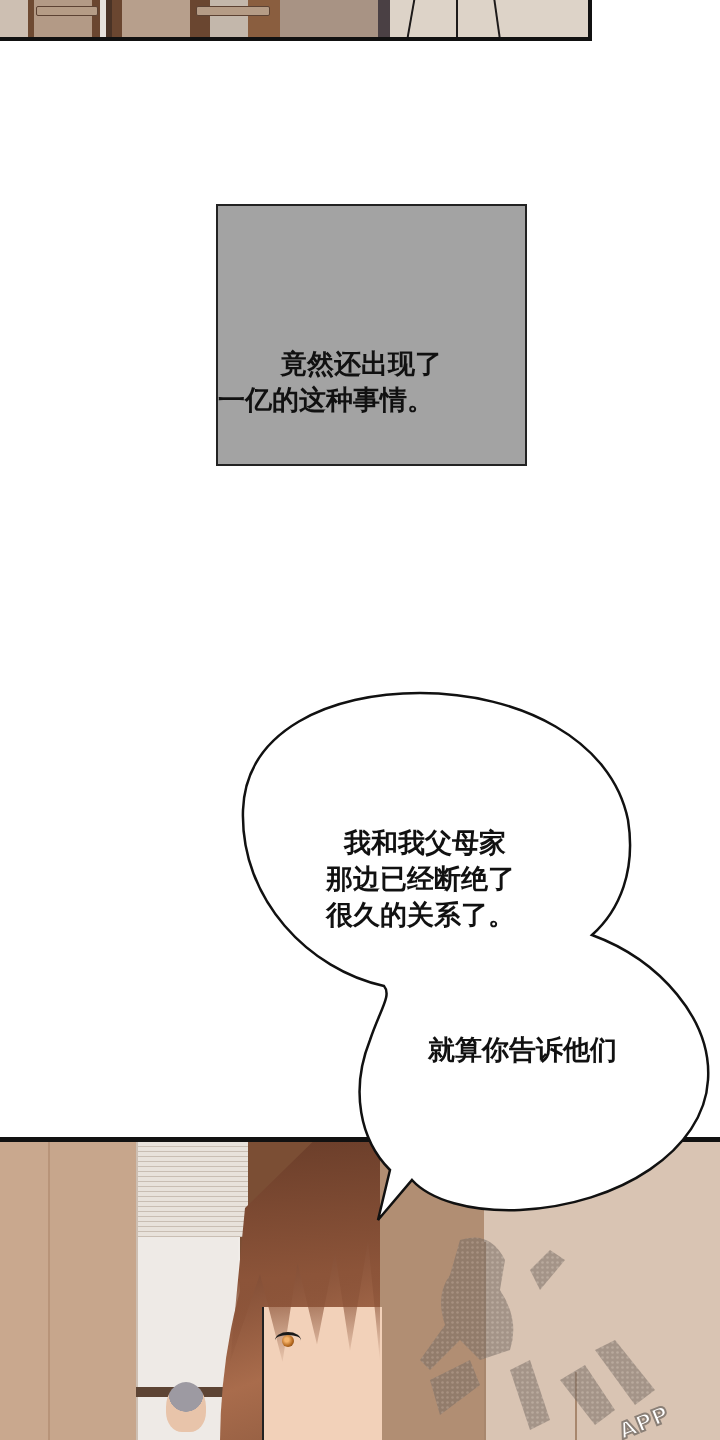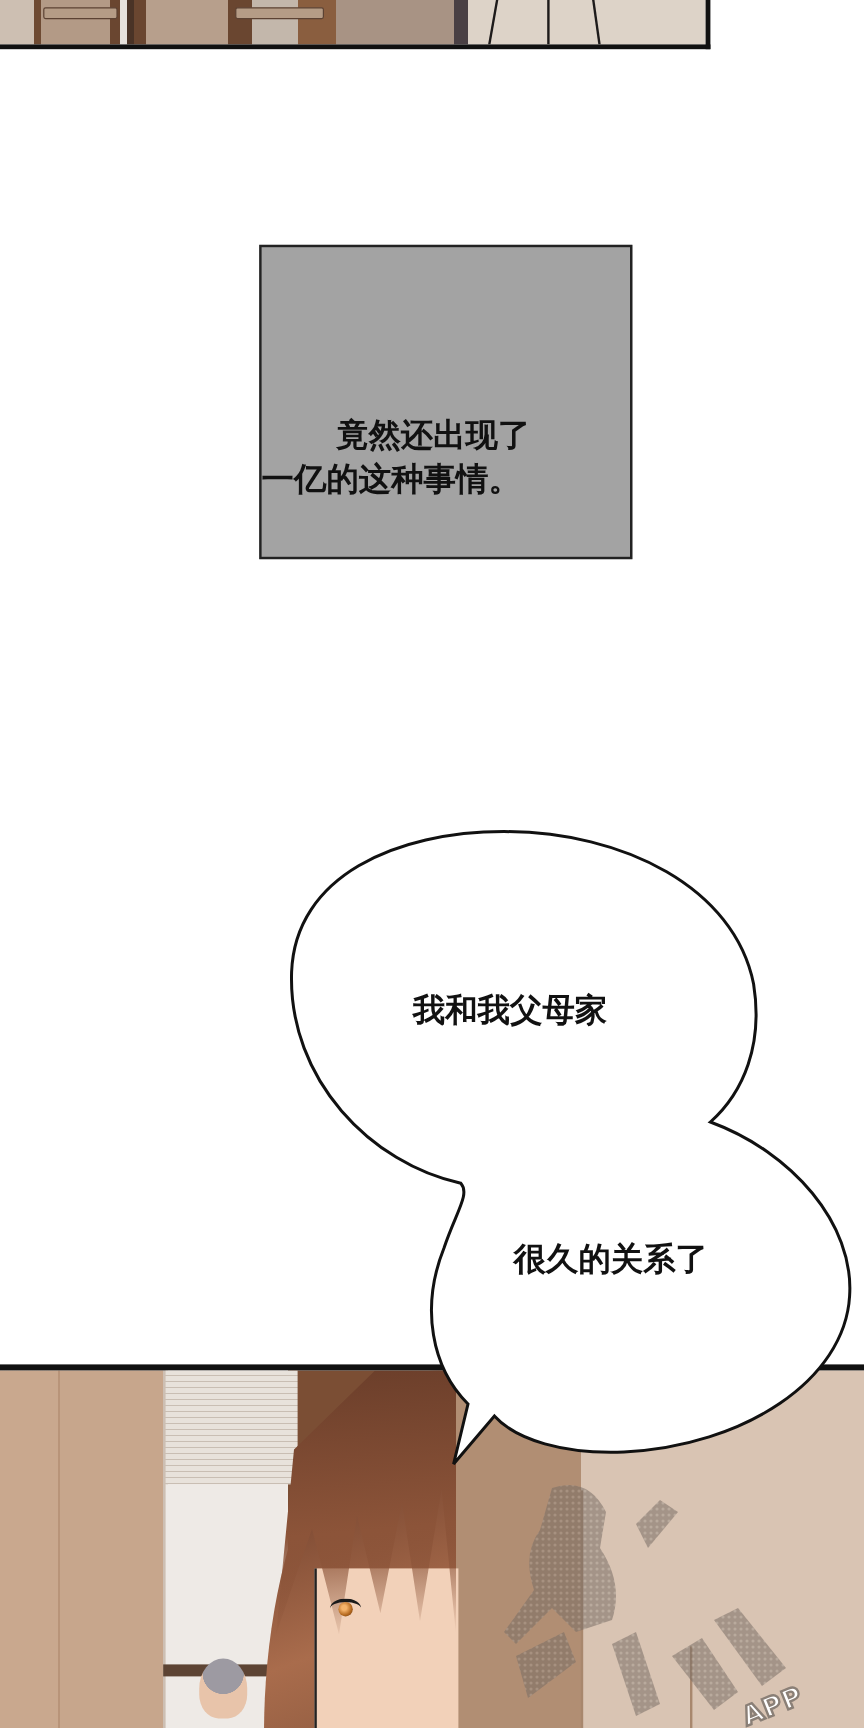--- a/index.html
+++ b/index.html
@@ -156,16 +156,18 @@
            C 704 1150, 620 1205, 520 1210
            C 470 1212, 430 1200, 412 1180
            L 378 1220
            L 390 1170
            C 360 1140, 350 1090, 370 1040
            C 380 1010, 392 995, 384 986 Z" fill="#ffffff" stroke="#111" stroke-width="2.5"></path>
 </svg>
 
 <div class="abs bubble-text b1">
   <span class="s1">我和我父母家</span>
+  <span>那边已经断绝了</span>
+  <span>很久的关系了。</span>
 </div>
 <div class="abs bubble-text b2">
-  <span class="s1">很久的关系了</span>
+  <span class="s1">就算你告诉他们</span>
 </div>
 
 </body></html>

